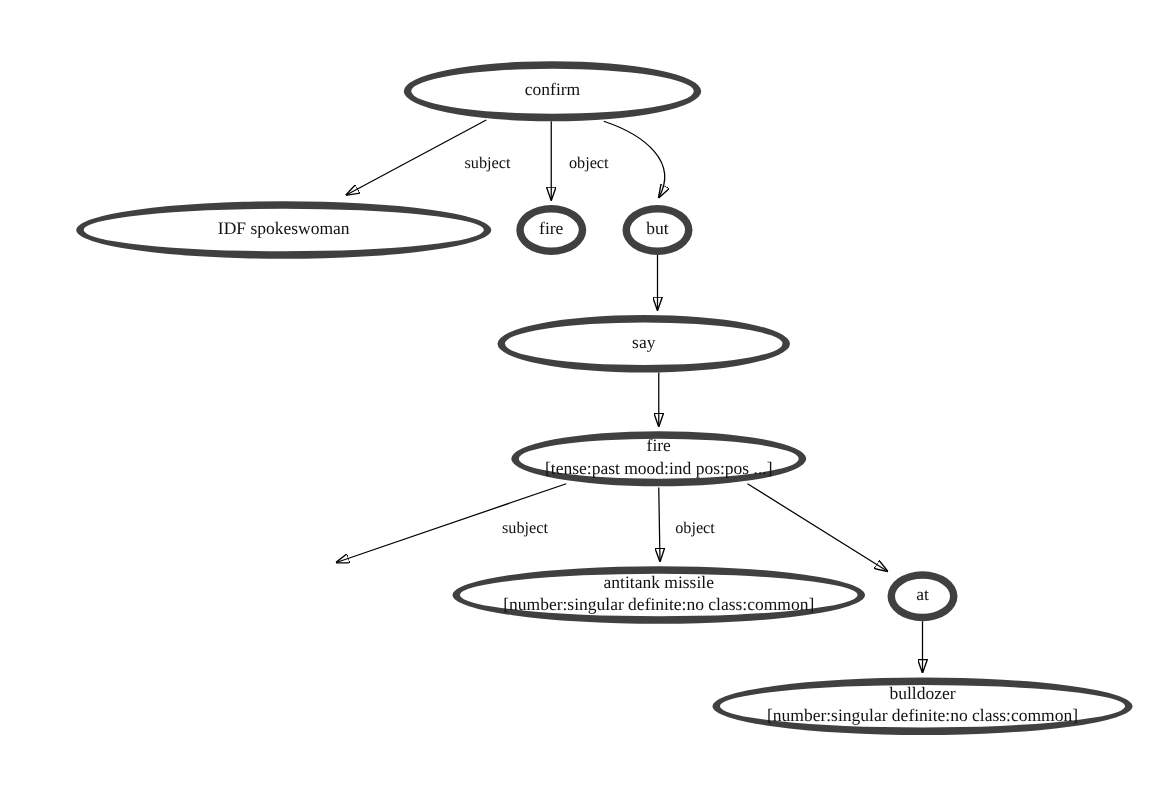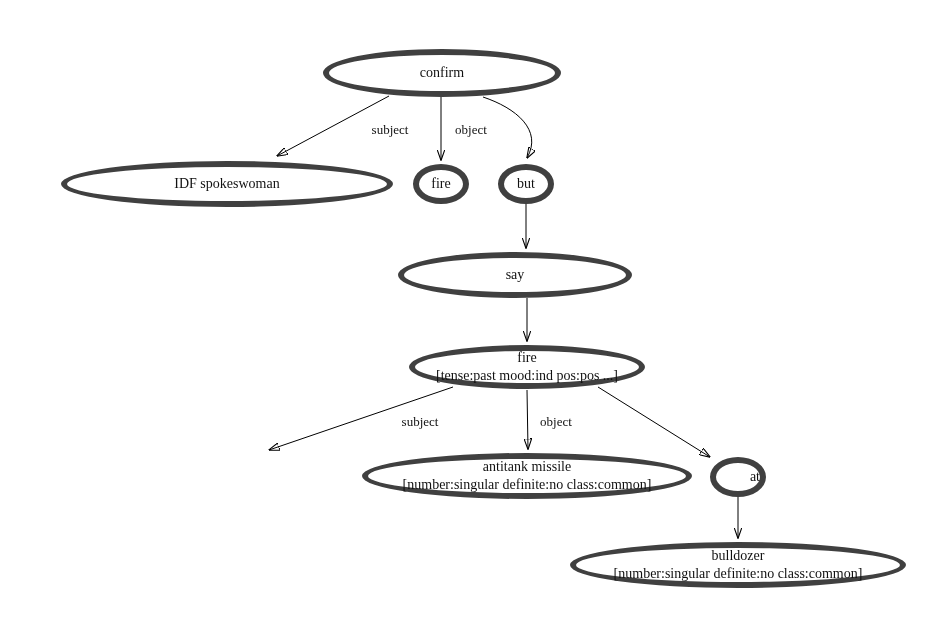--- a/index.html
+++ b/index.html
@@ -68,21 +68,21 @@
     <div>fire</div>
     <div>[tense:past mood:ind pos:pos ...]</div>
   </div>
 
 
   <div class="node" style="left:362px;top:453px;width:330px;height:46px;">
     <div>antitank missile</div>
     <div>[number:singular definite:no class:common]</div>
   </div>
 
-  <div class="node" style="left:710px;top:457px;width:56px;height:40px;align-items:flex-end;">
+  <div class="node" style="left:710px;top:457px;width:56px;height:40px;">
     <div>at</div>
   </div>
 
   <div class="node" style="left:570px;top:542px;width:336px;height:46px;">
     <div>bulldozer</div>
     <div>[number:singular definite:no class:common]</div>
   </div>
 
   <div class="edge-label" style="left:390px;top:130px;">subject</div>
   <div class="edge-label" style="left:471px;top:130px;">object</div>

